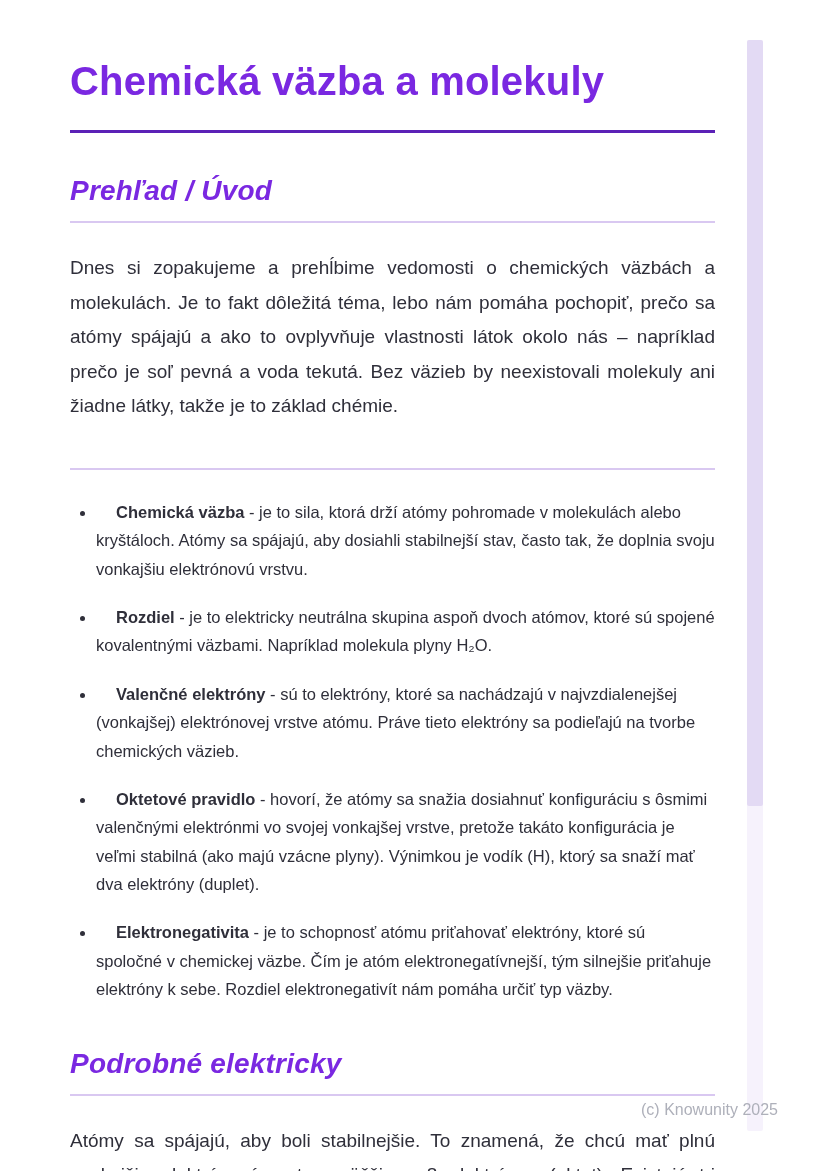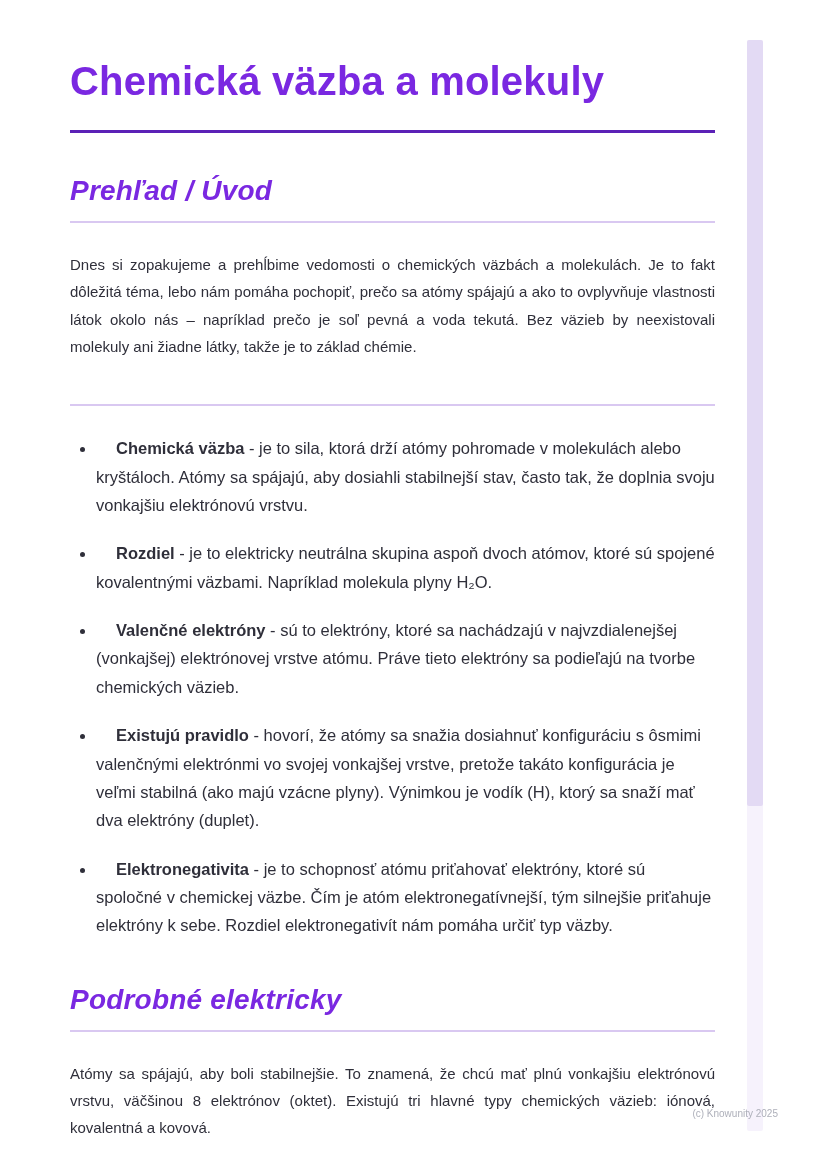--- a/index.html
+++ b/index.html
@@ -42,21 +42,21 @@
     letter-spacing: 0.2px;
     font-style: italic;
   }
   .section-rule {
     border: none;
     border-top: 2px solid #d9c8f1;
     margin: 0 0 28px 0;
   }
   p.body-text {
     margin: 0 0 44px 0;
-    font-size: 15px;
+    font-size: 19px;
     line-height: 1.82;
     text-align: justify;
     color: #2f2f3a;
   }
   ul.def-list {
     margin: 2px 0 44px 0;
     padding-left: 26px;
   }
   ul.def-list li {
     margin-bottom: 20px;
@@ -69,21 +69,21 @@
     font-size: 15px;
   }
   .term {
     font-weight: 700;
     margin-left: 20px;
   }
   .footer-credit {
     position: absolute;
     right: 50px;
     bottom: 52px;
-    font-size: 10px;
+    font-size: 16px;
     color: #aeb0ba;
   }
   .scrollbar-track {
     position: absolute;
     top: 40px;
     right: 65px;
     width: 16px;
     height: 1091px;
     background: #f6f2fc;
     border-radius: 2px;
@@ -118,21 +118,21 @@
       <li>
         <span class="term">Chemická väzba</span><span> - je to sila, ktorá drží atómy pohromade v molekulách alebo kryštáloch. Atómy sa spájajú, aby dosiahli stabilnejší stav, často tak, že doplnia svoju vonkajšiu elektrónovú vrstvu.</span>
       </li>
       <li>
         <span class="term">Rozdiel</span><span> - je to elektricky neutrálna skupina aspoň dvoch atómov, ktoré sú spojené kovalentnými väzbami. Napríklad molekula plyny H₂O.</span>
       </li>
       <li>
         <span class="term">Valenčné elektróny</span><span> - sú to elektróny, ktoré sa nachádzajú v najvzdialenejšej (vonkajšej) elektrónovej vrstve atómu. Práve tieto elektróny sa podieľajú na tvorbe chemických väzieb.</span>
       </li>
       <li>
-        <span class="term">Existujú pravidlo</span><span> - hovorí, že atómy sa snažia dosiahnuť konfiguráciu s ôsmimi valenčnými elektrónmi vo svojej vonkajšej vrstve, pretože takáto konfigurácia je veľmi stabilná (ako majú vzácne plyny). Výnimkou je vodík (H), ktorý sa snaží mať dva elektróny (duplet).</span>
+        <span class="term">Oktetové pravidlo</span><span> - hovorí, že atómy sa snažia dosiahnuť konfiguráciu s ôsmimi valenčnými elektrónmi vo svojej vonkajšej vrstve, pretože takáto konfigurácia je veľmi stabilná (ako majú vzácne plyny). Výnimkou je vodík (H), ktorý sa snaží mať dva elektróny (duplet).</span>
       </li>
       <li>
         <span class="term">Elektronegativita</span><span> - je to schopnosť atómu priťahovať elektróny, ktoré sú spoločné v chemickej väzbe. Čím je atóm elektronegatívnejší, tým silnejšie priťahuje elektróny k sebe. Rozdiel elektronegativít nám pomáha určiť typ väzby.</span>
       </li>
     </ul>
   </section>
 
   <section>
     <h2 class="section-heading">Podrobné elektricky</h2>
     <hr class="section-rule">

